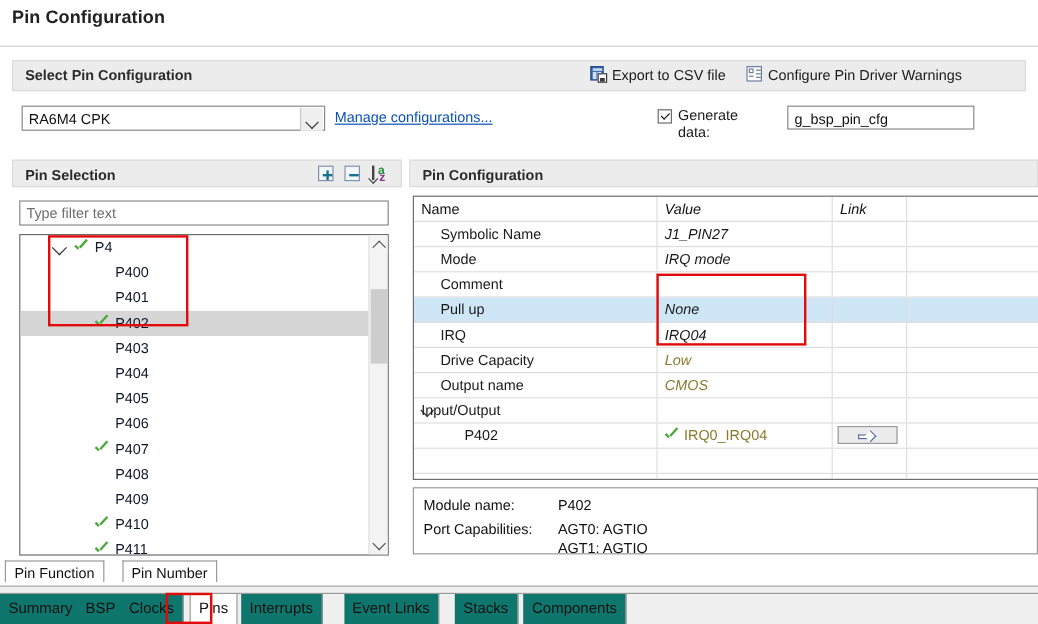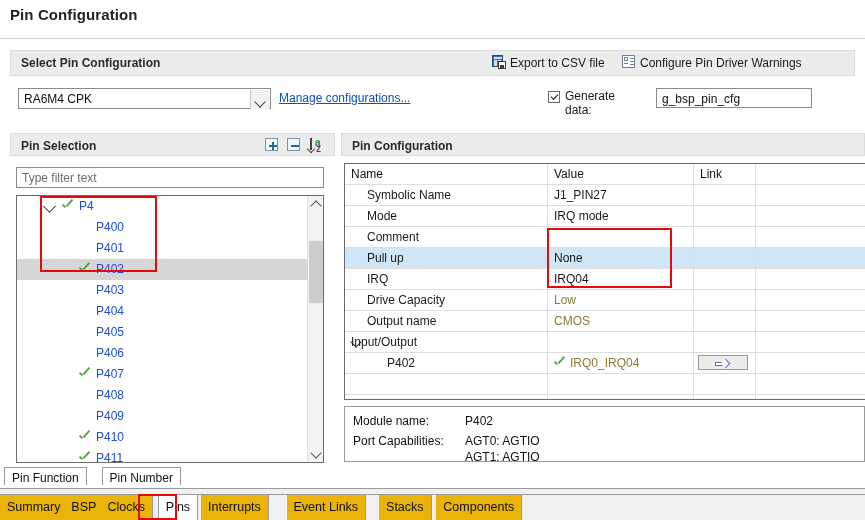--- a/index.html
+++ b/index.html
@@ -150,21 +150,21 @@
     padding: 3px 0 0 5px; font-size: 12px; color: #6e6e6e;
   }
 
   .tree {
     position: absolute; left: 16px; top: 195px; width: 308px; height: 268px;
     box-sizing: border-box; border: 1px solid #6d6d6d; background: #fff;
     overflow: hidden;
   }
   .trow {
     position: relative; height: 21px; line-height: 21px;
-    font-size: 12px; color: #1d4ed8; white-space: nowrap;
+    font-size: 12px; color: #0f172a; white-space: nowrap;
   }
   .trow.sel { background: #d6d6d6; }
   .trow .chev {
     position: absolute; left: 28px; top: 6px; width: 8px; height: 8px;
     border-left: 1.6px solid #333; border-bottom: 1.6px solid #333;
     transform: rotate(-45deg);
   }
   .tick {
     position: absolute; width: 11px; height: 11px; top: 5px;
   }
@@ -227,21 +227,21 @@
             border-right: 1px solid #dedede; box-sizing: border-box; }
   .c-val  { position: absolute; left: 203px; top: 0; width: 146px; height: 100%;
             border-right: 1px solid #dedede; box-sizing: border-box; }
   .c-link { position: absolute; left: 349px; top: 0; width: 62px; height: 100%;
             border-right: 1px solid #dedede; box-sizing: border-box; }
   .c-end  { position: absolute; left: 411px; top: 0; right: 0; height: 100%; }
   .c-name span, .c-val span, .c-link span { position: absolute; font-size: 12px; }
   .ind0 { left: 6px; }
   .ind1 { left: 22px; }
   .ind2 { left: 42px; }
-  .vpad { left: 6px; }
+  .vpad { left: 6px; font-style: italic; }
   .muted { color: #8a7a2e; }
   .hdrtxt { color: #111; }
   .row-chev {
     position: absolute; left: 7px; top: 6px; width: 7px; height: 7px;
     border-left: 1.6px solid #333; border-bottom: 1.6px solid #333;
     transform: rotate(-45deg);
   }
   .vtick {
     position: absolute; left: 6px; top: 5px; width: 11px; height: 11px;
   }
@@ -297,21 +297,21 @@
     position: absolute; left: 0; top: 489px; width: 865px; height: 31px;
     background: #f0f0f0;
   }
   .tabline2 {
     position: absolute; left: 0; top: 494px; width: 865px; height: 1px;
     background: #9a9a9a;
   }
   .tab2 {
     position: absolute; top: 495px; height: 25px; line-height: 24px;
     font-size: 12.5px; padding: 0 7px; box-sizing: border-box;
-    background: #eab308; border-right: 1px solid #9a9a9a; color: #111;
+    background: #0f766e; border-right: 1px solid #9a9a9a; color: #111;
   }
   .tab2.active { background: #fff; border-left: 1px solid #9a9a9a; }
 </style>
 </head>
 <body>
 
 <div id="root">
 
   <div class="page-title">Pin Configuration</div>
   <div class="title-rule"></div>

